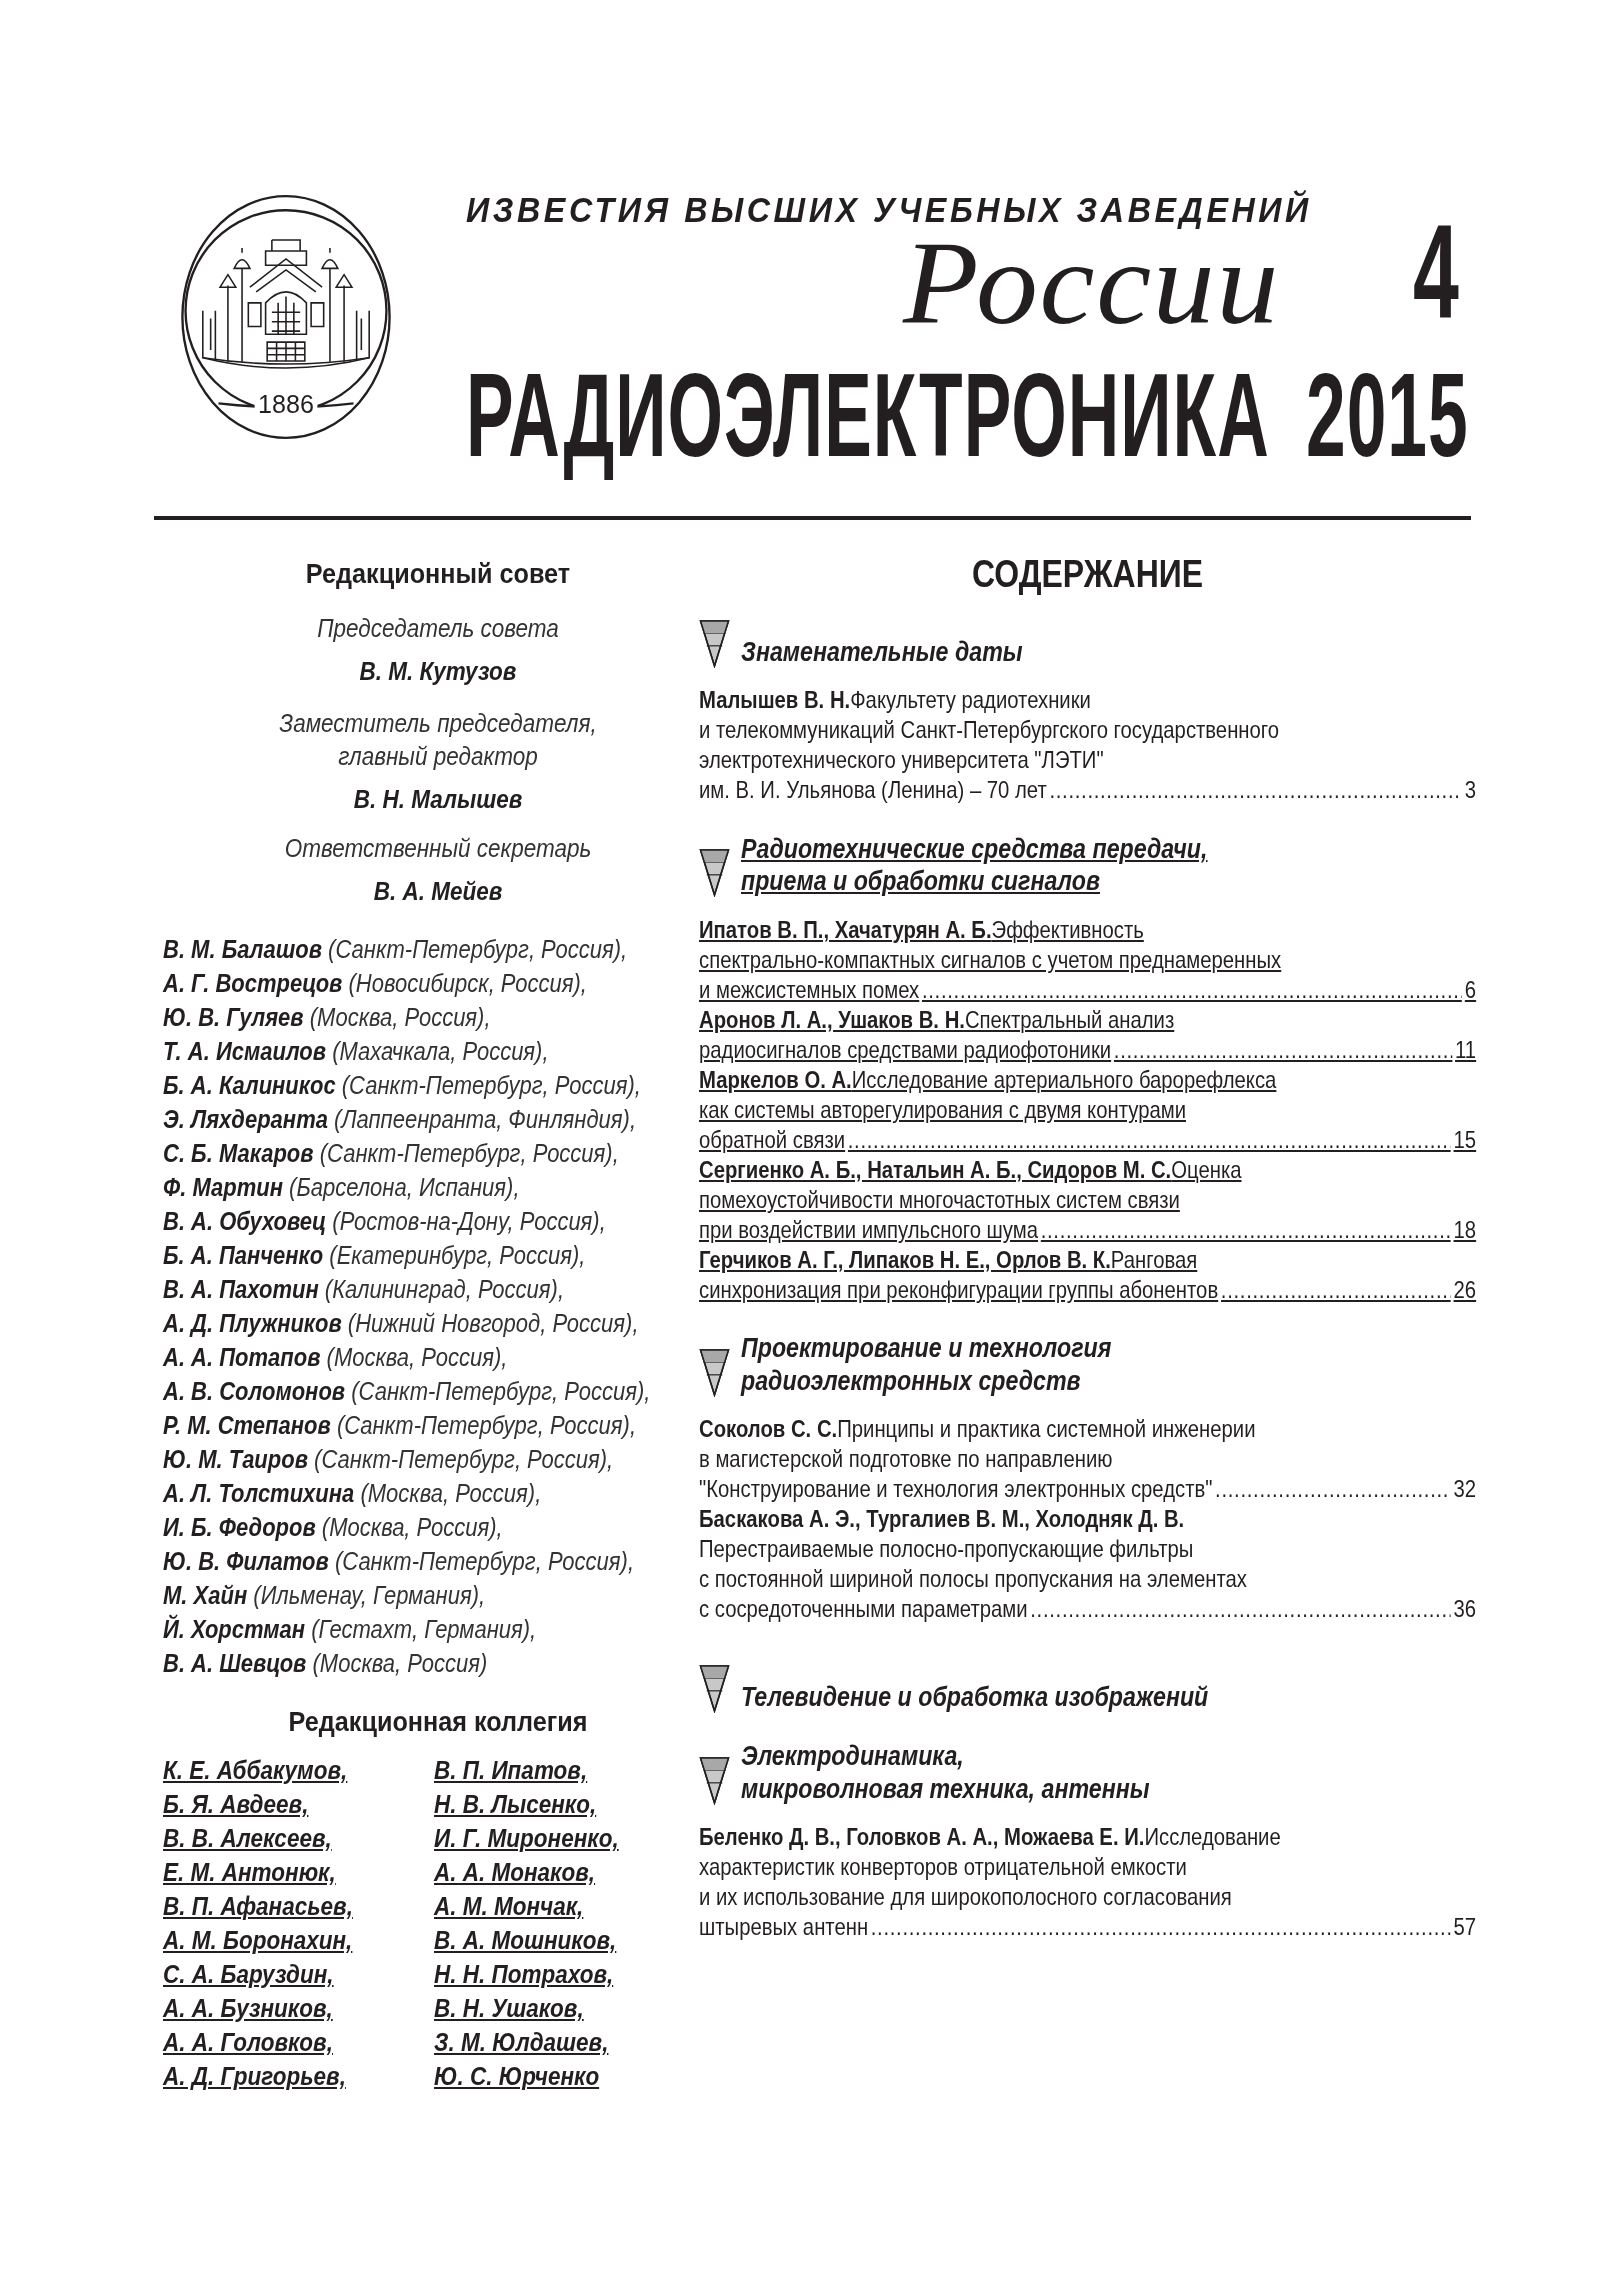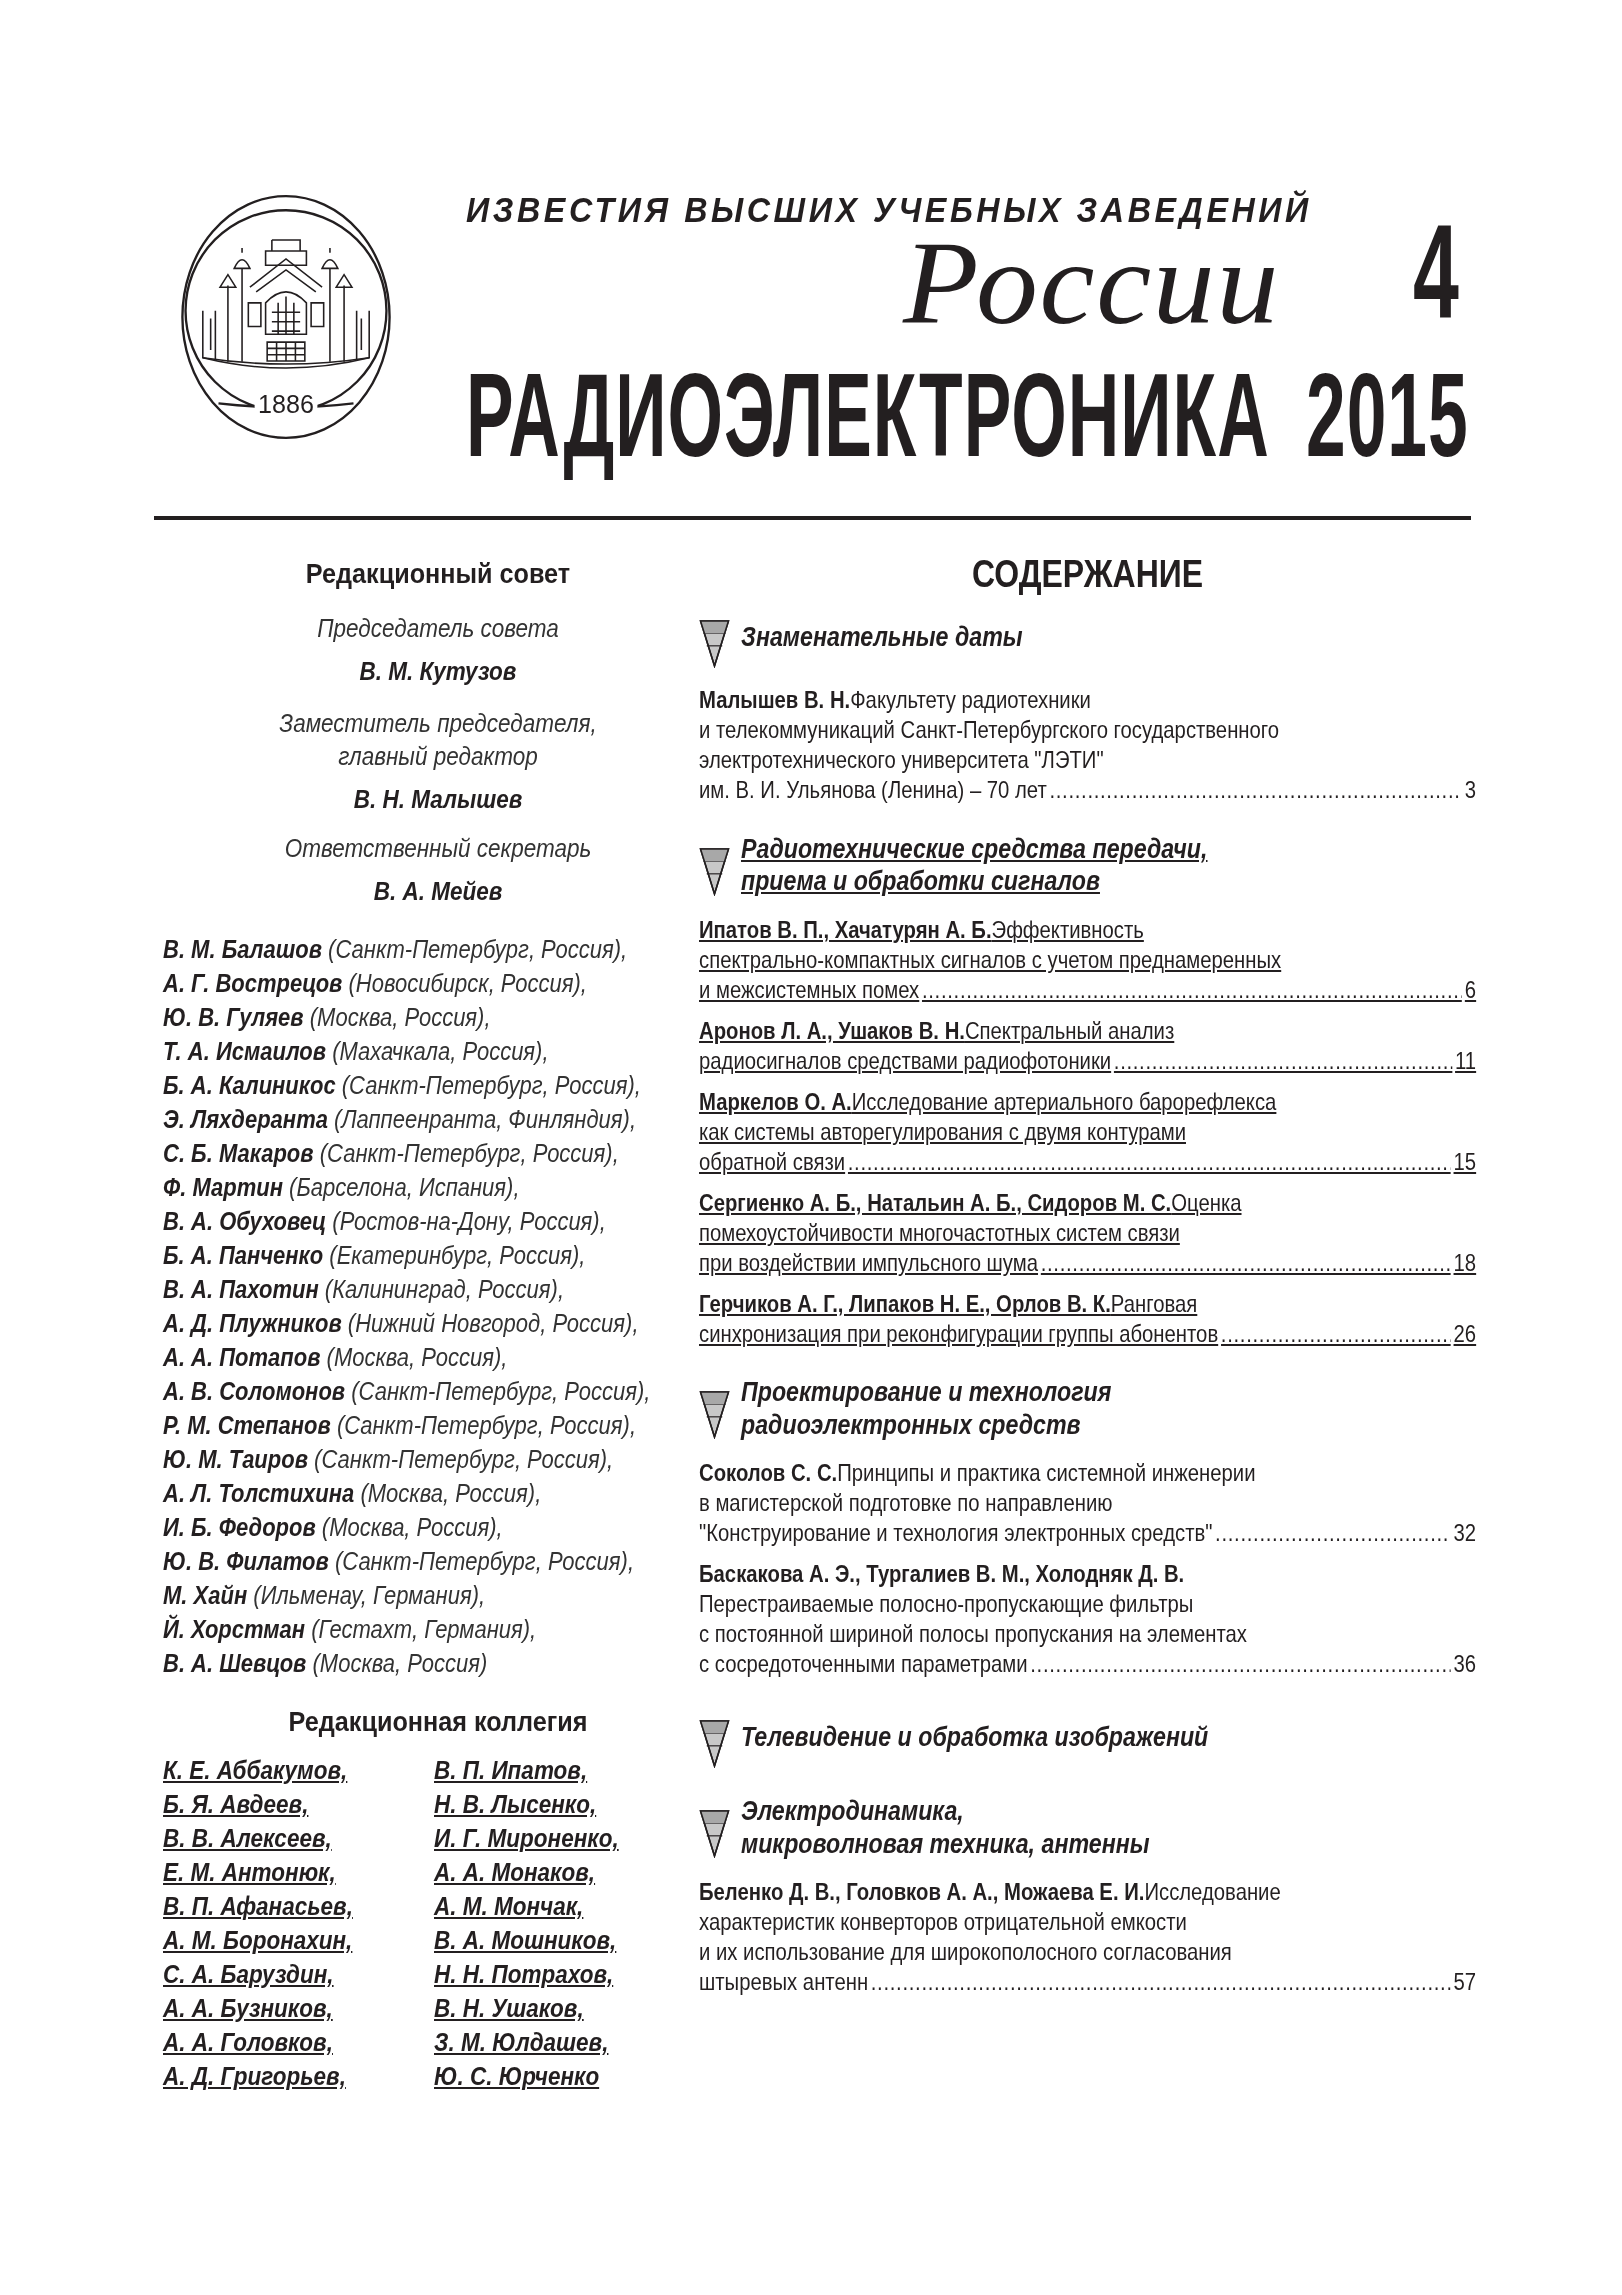--- a/index.html
+++ b/index.html
@@ -26,24 +26,24 @@
   .council-item .pl { font-style: italic; color: #333; }
 
   .h-college { font-weight: 700; font-size: 28px; line-height: 35px; margin-top: 23.6px; transform: scaleX(0.9); }
   .college-grid { margin-top: 14px; display: grid; grid-template-columns: 271px 271px; text-decoration: underline; }
   .college-item { font-weight: 700; font-style: italic; font-size: 25px; line-height: 34px; white-space: nowrap; transform: scaleX(0.9); transform-origin: left center; }
 
   
   .right-col { position: absolute; left: 699px; top: 550px; width: 777px; }
   .contents-title { text-align: center; font-weight: 700; font-size: 39px; line-height: 47px; transform: scaleX(0.82); margin-top: 0px; }
   .section { margin-top: 15.7px; }
-  .section-head { display: flex; align-items: center; }
+  .section-head { display: flex; align-items: flex-end; }
   .tri-icon { width: 31px; height: 49px; margin-top: 12.6px; margin-right: 11px; flex: 0 0 31px; }
   .section-title { font-weight: 700; font-style: italic; font-size: 27px; line-height: 31px; transform: scaleX(0.86); transform-origin: left top; white-space: nowrap; padding-top: 1.6px; }
-  .entry { margin-top: 11px; font-size: 23.6px; line-height: 30px; }
+  .entry { font-size: 23.6px; line-height: 30px; }
   .entry-line { display: flex; white-space: nowrap; transform: scaleX(0.86); transform-origin: left center; width: 116.3%; }
   .entry .au { font-weight: 700; }
   .entry .leader { flex: 1; overflow: hidden; margin: 0 3.1px; }
   .entry .leader::after { content: "........................................................................................................................................................................................................"; letter-spacing: 0.8px; }
   .entry .pg { flex: 0 0 auto; }
   .first-entry { margin-top: 17.3px; }
 </style>
 </head>
 <body>
 

